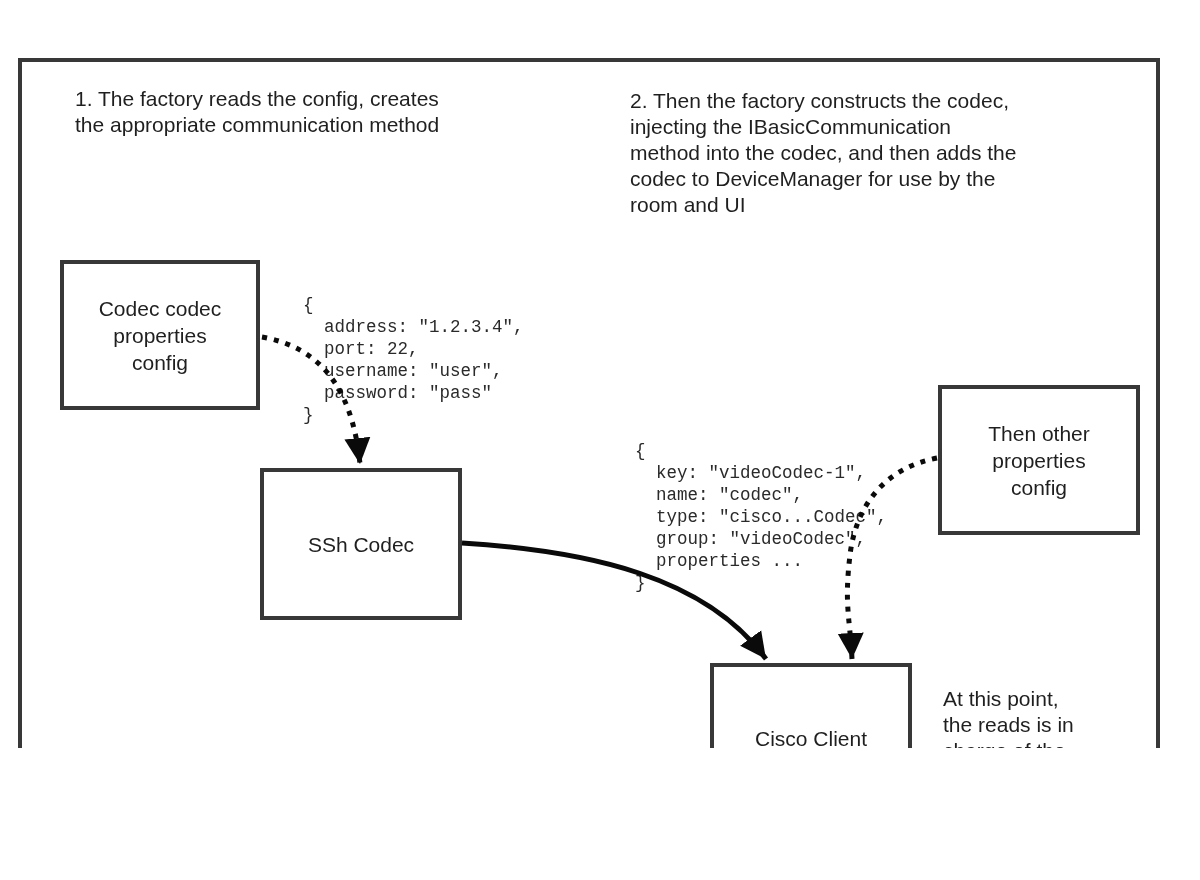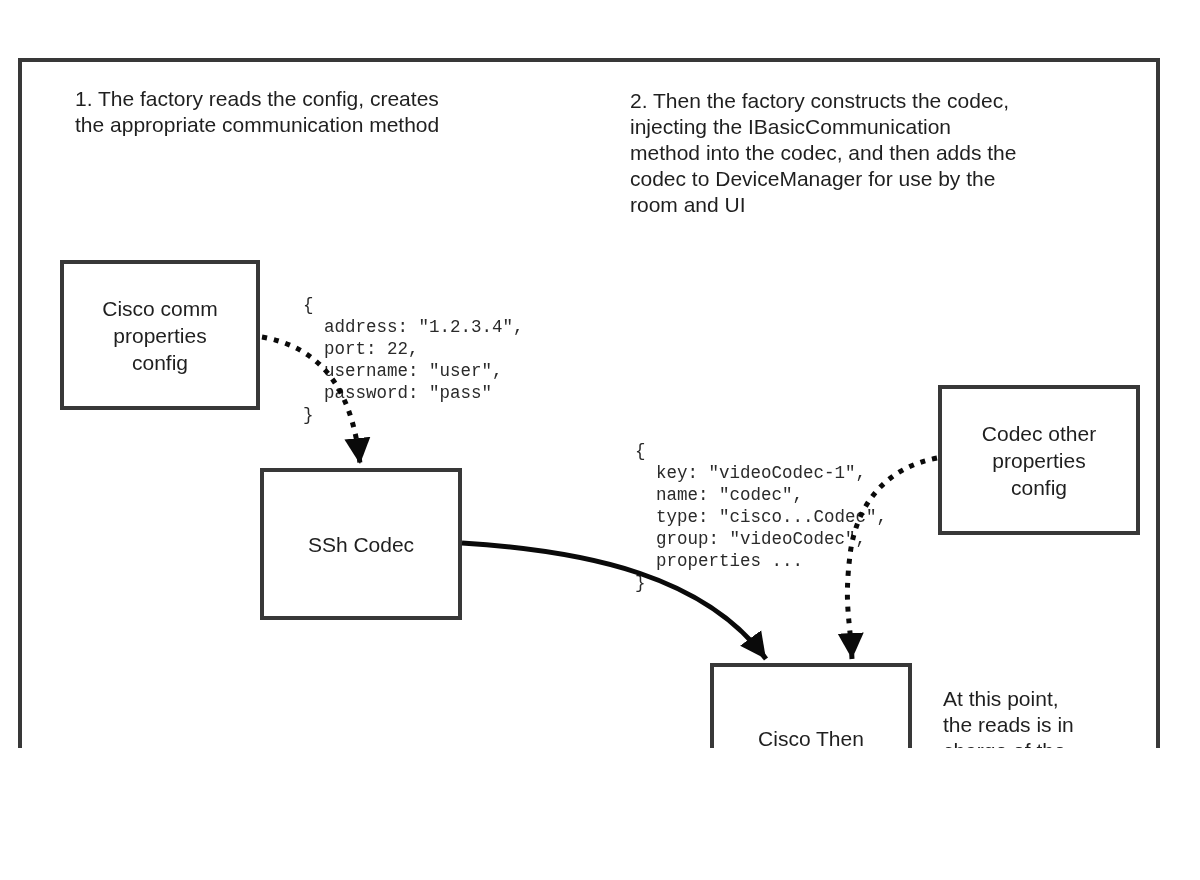--- a/index.html
+++ b/index.html
@@ -95,37 +95,37 @@
 
   <pre class="code" id="code-codec-properties">{
   key: "videoCodec-1",
   name: "codec",
   type: "cisco...Codec",
   group: "videoCodec",
   properties ...
 }</pre>
 
   <div class="box" id="box-codec-comm-config">
-    <span>Cisco comm
+    <span>Codec codec
 properties
 config</span>
   </div>
 
   <div class="box" id="box-ssh-client">
     <span>SSh Codec</span>
   </div>
 
   <div class="box" id="box-codec-other-config">
-    <span>Codec other
+    <span>Then other
 properties
 config</span>
   </div>
 
   <div class="box" id="box-cisco-codec">
-    <span>Cisco Then</span>
+    <span>Cisco Client</span>
   </div>
 
   <svg class="arrows" viewBox="0 0 1200 880" xmlns="http://www.w3.org/2000/svg">
     <defs>
       <marker id="ah" viewBox="0 0 10 10" refX="10" refY="5" markerWidth="26" markerHeight="30" orient="auto" markerUnits="userSpaceOnUse">
         <path d="M0,0 L10,5 L0,10 Z" fill="#0a0a0a"></path>
       </marker>
     </defs>
     <path class="arrow-stroke arrow-dotted" d="M 262 337 C 318 347, 352 385, 360 464" marker-end="url(#ah)"></path>
     <path class="arrow-stroke" d="M 462 543 C 590 551, 706 577, 766 659" marker-end="url(#ah)"></path>

